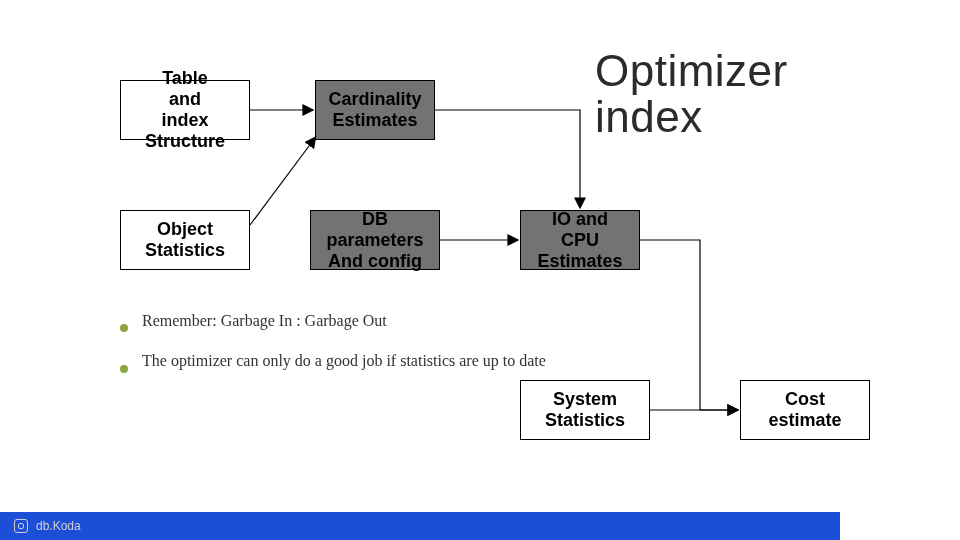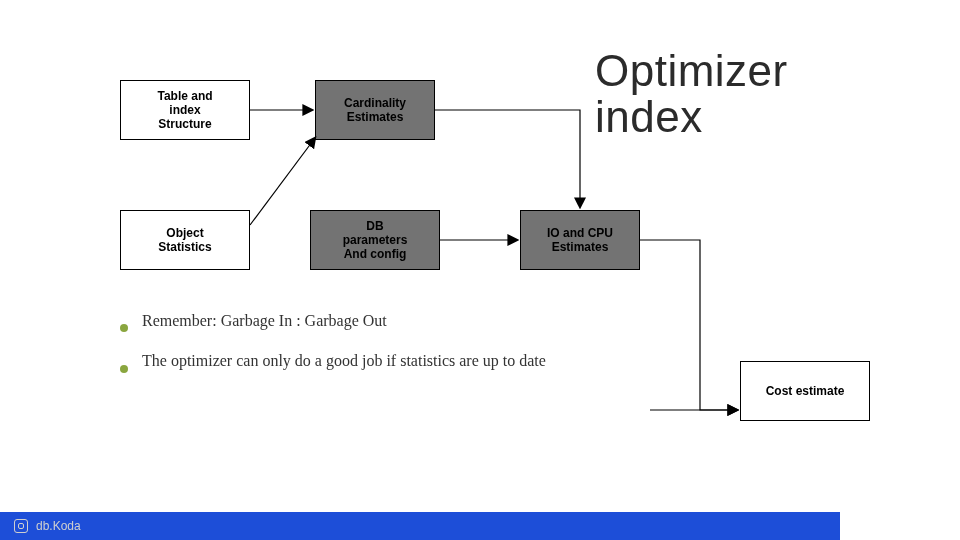--- a/index.html
+++ b/index.html
@@ -1,19 +1,19 @@
 <!DOCTYPE html>
 <html><head>
 <meta charset="utf-8">
 <style>
   * { box-sizing: border-box; margin: 0; padding: 0; }
   html, body { width: 960px; height: 540px; font-family: "Segoe UI", Arial, sans-serif; background: #fff; overflow: hidden; }
   .stage { position: relative; width: 840px; height: 540px; }
   .title { position: absolute; font-size: 44px; font-weight: 300; color: #2b2b2b; letter-spacing: 0.5px; line-height: 1.05; }
-  .box { position: absolute; border: 1px solid #000; display: flex; align-items: center; justify-content: center; text-align: center; font-size: 12px; font-weight: 600; padding: 4px 24px; background: #fff; }
+  .box { position: absolute; border: 1px solid #000; display: flex; align-items: center; justify-content: center; text-align: center; font-size: 18px; font-weight: 600; padding: 4px 24px; background: #fff; }
   .box.shaded { background: #737373; }
   .bullets { position: absolute; left: 120px; width: 520px; }
   .brow { display: flex; align-items: flex-end; margin-bottom: 18px; }
   .bdot { width: 8px; height: 8px; border-radius: 50%; background: #8aa63f; margin-top: 6px; margin-right: 14px; flex: none; }
   .btext { font-family: Georgia, "Times New Roman", serif; font-size: 16px; color: #333; line-height: 1.4; }
   .footer { position: absolute; left: 0; right: 0; bottom: 0; height: 28px; background: #1d4ed8; color: #cfcfcf; font-size: 12px; display: flex; align-items: center; padding-left: 14px; }
   .logo { width: 14px; height: 14px; border: 1.5px solid #cfcfcf; border-radius: 3px; margin-right: 8px; position: relative; }
   .logo::before { content: ""; position: absolute; left: 3px; right: 3px; top: 3px; bottom: 3px; border: 1px solid #cfcfcf; border-radius: 2px; }
   svg.arrows { position: absolute; left: 0; top: 0; width: 960px; height: 540px; pointer-events: none; }
 </style>
@@ -41,21 +41,24 @@
   </div>
   <div class="box shaded" style="left:310px; top:210px; width:130px; height:60px;">
     <span style="white-space:pre-line;">DB parameters
 And config</span>
   </div>
   <div class="box shaded" style="left:520px; top:210px; width:120px; height:60px;">
     <span style="white-space:pre-line;">IO and CPU
 Estimates</span>
   </div>
 
-  <div class="box" style="left:740px; top:361px; width:130px; height:60px;">
+  <div class="box" style="left:520px; top:380px; width:130px; height:60px;">
+    <span style="white-space:pre-line;">System Statistics</span>
+  </div>
+  <div class="box" style="left:740px; top:380px; width:130px; height:60px;">
     <span style="white-space:pre-line;">Cost estimate</span>
   </div>
 
   <svg class="arrows">
     <defs>
       <marker id="ah" markerWidth="10" markerHeight="10" refX="8" refY="5" orient="auto">
         <path d="M0,0 L10,5 L0,10 Z" fill="#000"></path>
       </marker>
     </defs>
 

